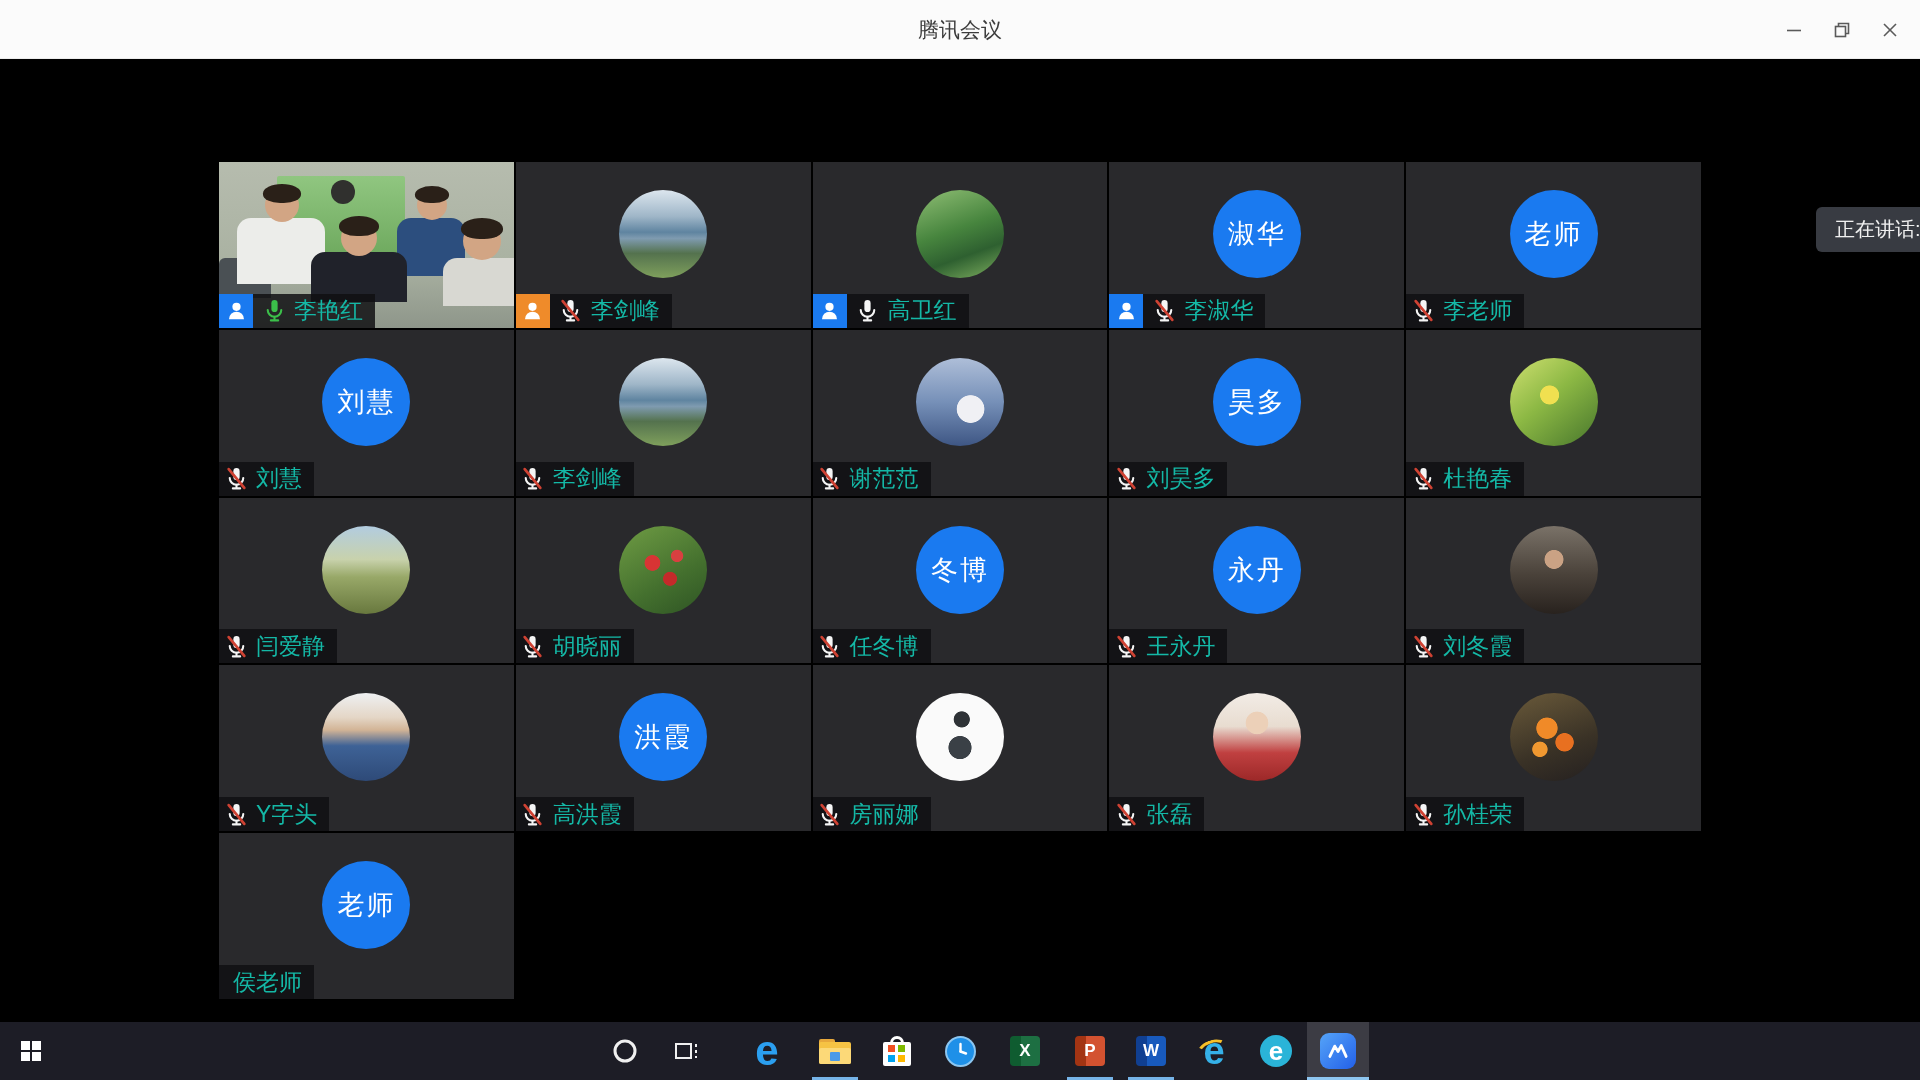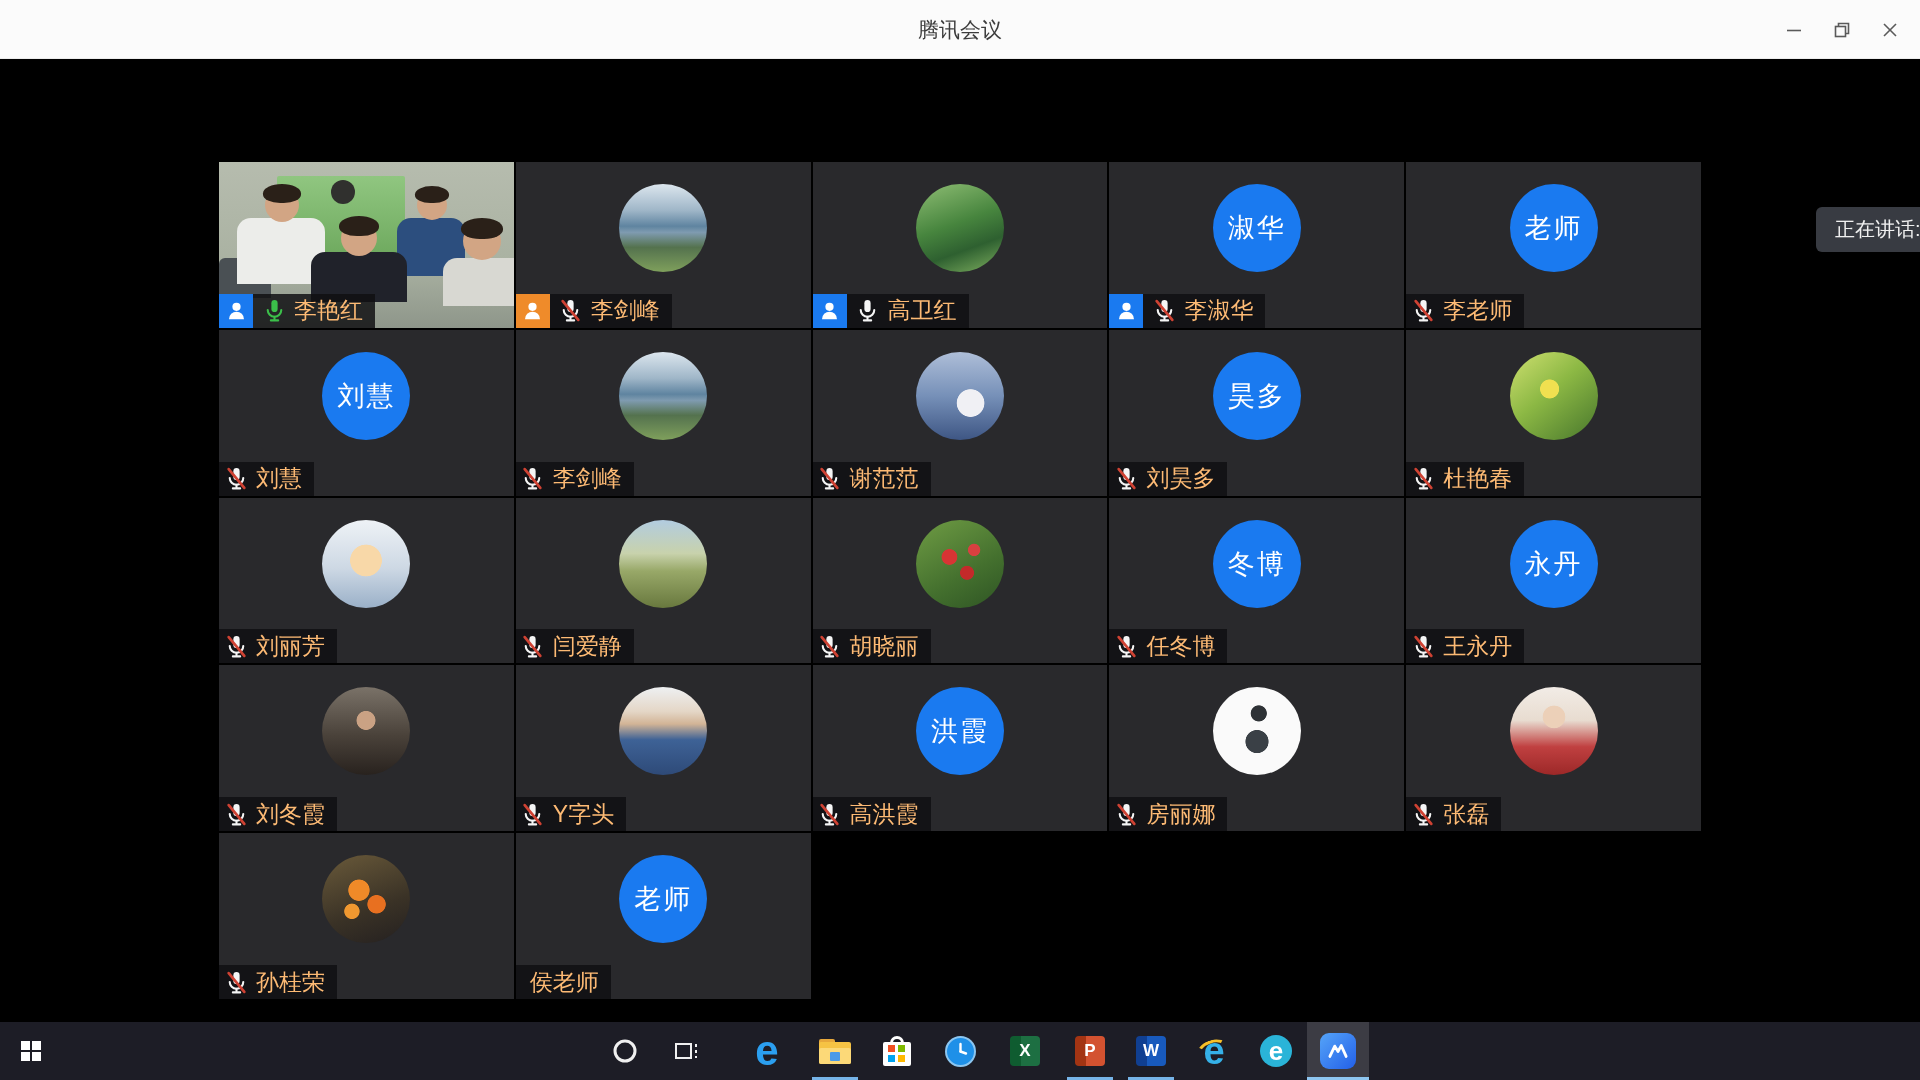--- a/index.html
+++ b/index.html
@@ -23,21 +23,21 @@
     background:#383b42; border-radius:6px 0 0 6px; display:flex; align-items:center;
     padding-left:19px; color:#f0f0f0; font-size:20px; white-space:nowrap; overflow:hidden; }
 
   
   .grid { position:absolute; left:219px; top:103px; width:1482px; height:837px;
     display:grid; grid-template-columns:repeat(5,1fr); grid-template-rows:repeat(5,1fr);
     gap:2px; background:#000; }
   .tile { position:relative; background:#29292c; overflow:hidden; }
   .tile.video-tile { outline:2px solid #2fd455; outline-offset:-2px; }
 
-  .avatar { position:absolute; left:50%; top:66px; transform:translate(-50%,-50%);
+  .avatar { position:absolute; left:50%; top:72px; transform:translate(-50%,-50%);
     width:88px; height:88px; border-radius:50%; overflow:hidden; }
   .avatar-initials { background:#1a7af0; color:#fff; font-size:27px; letter-spacing:2px;
     display:flex; align-items:center; justify-content:center; }
 
   
   .av-mountain-lake{background:linear-gradient(180deg,#dce6ee 0%,#9fb6c8 30%,#5f84a0 48%,#7f9bb0 55%,#54724e 72%,#7fa05c 100%);}
   .av-green-stream{background:linear-gradient(160deg,#8fbe74 0%,#47853e 45%,#2e6030 70%,#7fb060 100%);}
   .av-lakeside-person{background:radial-gradient(circle at 50% 52%,#3a4a52 0 9%,transparent 10%),linear-gradient(180deg,#cfe6ea 0%,#9ecad6 45%,#5e9ab0 62%,#3a6e84 100%);}
   .av-wedding{background:radial-gradient(circle at 62% 58%,#f0f0f4 0 18%,transparent 19%),linear-gradient(180deg,#aebed8 0%,#7690b8 50%,#3e5684 100%);}
   .av-bird-branch{background:radial-gradient(circle at 45% 42%,#f0e050 0 13%,transparent 14%),linear-gradient(140deg,#cfe070 0%,#8cb844 45%,#47762c 100%);}
@@ -66,21 +66,21 @@
   .vp1 .body{width:88px;height:66px;left:18px;top:56px;background:#ecedea;}
   .vp2 .head{width:36px;height:36px;left:122px;top:58px;}
   .vp2 .body{width:96px;height:50px;left:92px;top:90px;background:#20222a;}
   .vp3 .head{width:30px;height:30px;left:198px;top:28px;}
   .vp3 .body{width:68px;height:58px;left:178px;top:56px;background:#2c4e7e;}
   .vp4 .head{width:38px;height:38px;left:244px;top:60px;}
   .vp4 .body{width:90px;height:48px;left:224px;top:96px;background:#d8d8d2;}
 
   
   .label { position:absolute; left:0; bottom:0; height:34px; display:inline-flex;
-    align-items:center; background:rgba(16,16,18,0.84); color:#fdba74;
+    align-items:center; background:rgba(16,16,18,0.84); color:#14b8a6;
     font-size:23px; padding-right:12px; }
   .label.no-icons { padding-left:9px; }
   .badge { width:34px; height:34px; display:flex; align-items:center; justify-content:center; margin-right:4px; }
   .badge-blue { background:#1a7af0; } .badge-orange { background:#ef8b2a; }
   .mic { width:26px; height:26px; margin:0 2px 0 4px; display:flex; align-items:center; justify-content:center; }
   .label .pname { margin-left:5px; }
 
   
   .taskbar { position:absolute; left:0; top:1022px; width:1920px; height:58px; background:#1d1d26; }
   .tb { position:absolute; top:0; height:58px; display:flex; align-items:center; justify-content:center; }
@@ -332,35 +332,20 @@
     <path d="M5.5 11.5a6.5 6.5 0 0 0 13 0" fill="none" stroke="#f5f5f5" stroke-width="2" stroke-linecap="round"></path>
     <line x1="12" y1="18" x2="12" y2="20.5" stroke="#f5f5f5" stroke-width="2" stroke-linecap="round"></line>
     <line x1="8.5" y1="21.5" x2="15.5" y2="21.5" stroke="#f5f5f5" stroke-width="2" stroke-linecap="round"></line>
               <line x1="4.5" y1="3" x2="19.5" y2="21" stroke="#cf4233" stroke-width="2.6" stroke-linecap="round"></line>
             </svg>
           </span>
           <span class="pname">杜艳春</span>
         </div>
       </div>
       <div class="tile">
-        <div class="avatar av-cartoon-cream"></div>
-        <div class="label">
-          <span class="mic">
-            <svg viewBox="0 0 24 24" width="25" height="25">
-    <rect x="9" y="2" width="6" height="11.5" rx="3" fill="#f5f5f5"></rect>
-    <path d="M5.5 11.5a6.5 6.5 0 0 0 13 0" fill="none" stroke="#f5f5f5" stroke-width="2" stroke-linecap="round"></path>
-    <line x1="12" y1="18" x2="12" y2="20.5" stroke="#f5f5f5" stroke-width="2" stroke-linecap="round"></line>
-    <line x1="8.5" y1="21.5" x2="15.5" y2="21.5" stroke="#f5f5f5" stroke-width="2" stroke-linecap="round"></line>
-              <line x1="4.5" y1="3" x2="19.5" y2="21" stroke="#cf4233" stroke-width="2.6" stroke-linecap="round"></line>
-            </svg>
-          </span>
-          <span class="pname">刘丽芳</span>
-        </div>
-      </div>
-      <div class="tile">
         <div class="avatar av-field"></div>
         <div class="label">
           <span class="mic">
             <svg viewBox="0 0 24 24" width="25" height="25">
     <rect x="9" y="2" width="6" height="11.5" rx="3" fill="#f5f5f5"></rect>
     <path d="M5.5 11.5a6.5 6.5 0 0 0 13 0" fill="none" stroke="#f5f5f5" stroke-width="2" stroke-linecap="round"></path>
     <line x1="12" y1="18" x2="12" y2="20.5" stroke="#f5f5f5" stroke-width="2" stroke-linecap="round"></line>
     <line x1="8.5" y1="21.5" x2="15.5" y2="21.5" stroke="#f5f5f5" stroke-width="2" stroke-linecap="round"></line>
               <line x1="4.5" y1="3" x2="19.5" y2="21" stroke="#cf4233" stroke-width="2.6" stroke-linecap="round"></line>
             </svg>

